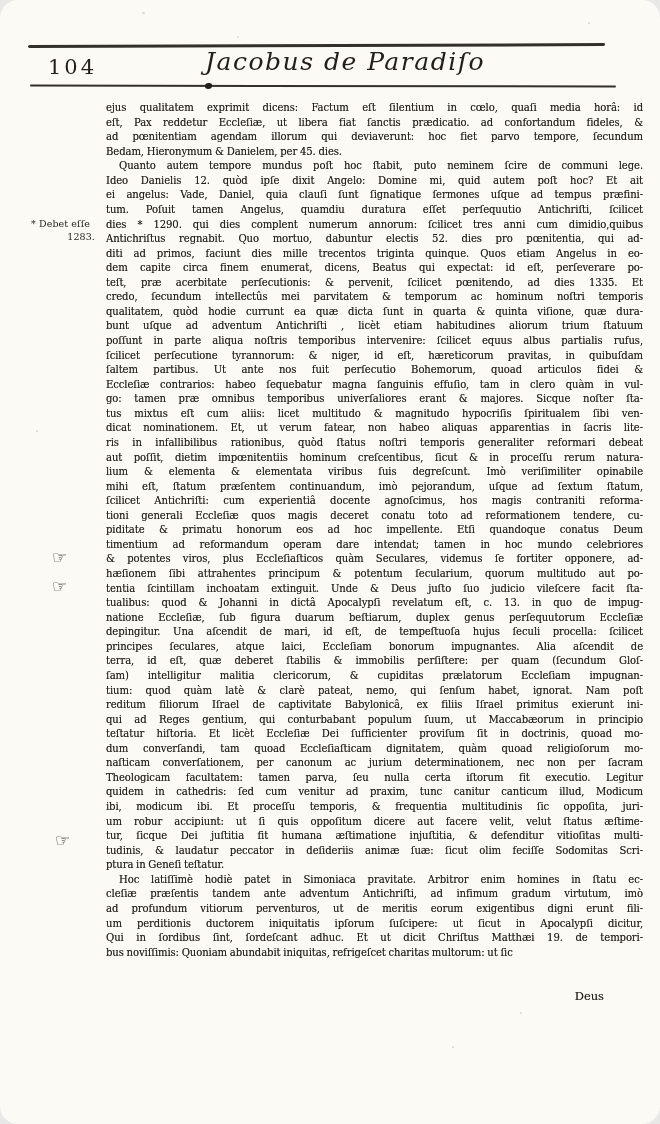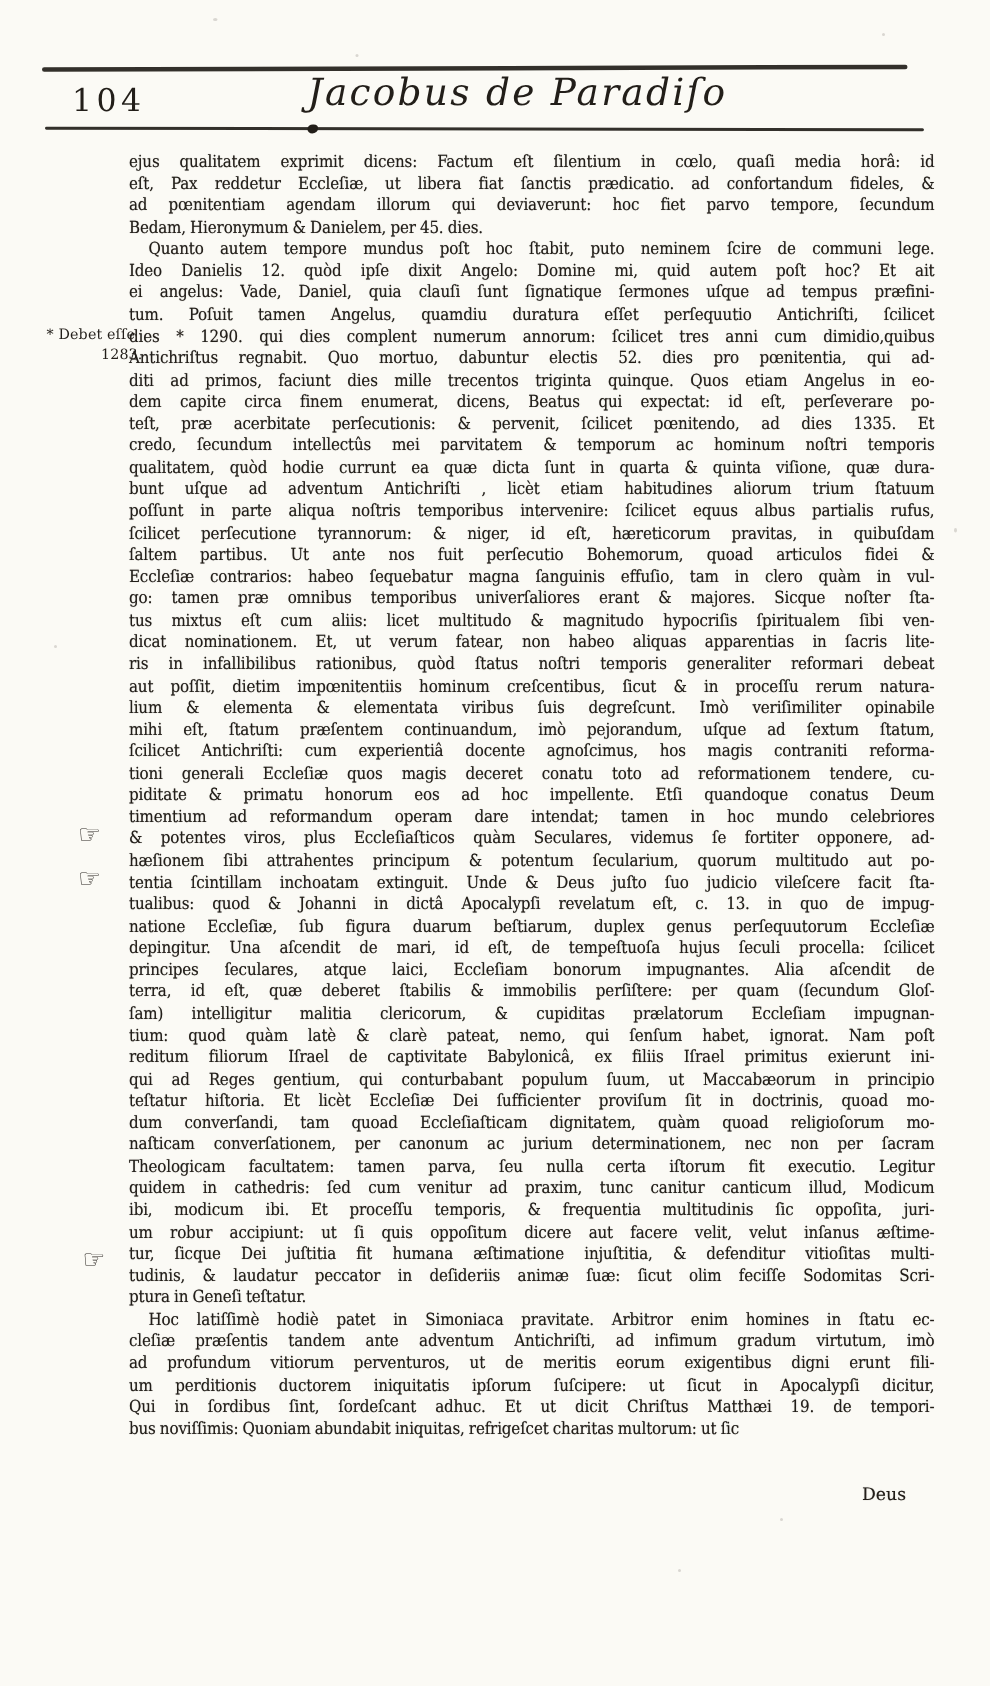--- a/index.html
+++ b/index.html
@@ -5,20 +5,21 @@
   html, body { margin: 0; padding: 0; background: #e8e8e6; }
   .page {
     position: relative;
     width: 660px;
     height: 1124px;
     margin: 0 auto;
     background: var(--paper, #fbfaf5);
     color: var(--ink, #221e19);
     font-family: "DejaVu Serif", "Liberation Serif", serif;
     overflow: hidden;
+    border-radius: 18px;
   }
   
   .rule { position: absolute; background: var(--ink, #221e19); border-radius: 2px; }
   .rule-top    { left: 28px; top: 44px;  width: 577px; height: 2.6px; transform: rotate(-0.18deg); opacity: .92; }
   .rule-bottom { left: 30px; top: 85px;  width: 586px; height: 2.2px; transform: rotate(0.10deg);  opacity: .92; }
   .ink-blob { position: absolute; left: 205px; top: 83px; width: 7px; height: 6px; background: var(--ink, #221e19); border-radius: 50% 40% 55% 45%; }
   .page-number {
     position: absolute; left: 48px; top: 55px;
     font-size: 21px; letter-spacing: 3px; font-weight: normal;
   }
@@ -34,21 +35,21 @@
   .margin-note .mn2 { padding-left: 6px; text-align: right; }
   .manicule {
     position: absolute; font-family: "DejaVu Sans", sans-serif;
     font-size: 17px; line-height: 17px; color: var(--ink, #221e19);
   }
   .m1 { left: 52px; top: 549px; }
   .m2 { left: 52px; top: 578px; }
   .m3 { left: 55px; top: 832px; }
   
   .body-text {
-    position: absolute; left: 86px; top: 101px; width: 537px;
+    position: absolute; left: 106px; top: 101px; width: 537px;
     font-size: 11.2px; line-height: 14.56px;
     letter-spacing: -0.1px; word-spacing: -0.3px;
     font-stretch: semi-condensed;
     text-shadow: 0 0 0.5px rgba(34,30,25,0.55);
   }
   .line { text-align: justify; text-align-last: justify; }
   .line.last { text-align: justify; text-align-last: left; }
   .line.indent { text-indent: 13px; }
   .catchword {
     position: absolute; left: 95px; top: 989px; width: 509px;
@@ -130,21 +131,21 @@
       <div class="line">ſam) intelligitur malitia clericorum, &amp; cupiditas prælatorum Eccleſiam impugnan-</div>
       <div class="line">tium: quod quàm latè &amp; clarè pateat, nemo, qui ſenſum habet, ignorat. Nam poſt</div>
       <div class="line">reditum filiorum Iſrael de captivitate Babylonicâ, ex filiis Iſrael primitus exierunt ini-</div>
       <div class="line">qui ad Reges gentium, qui conturbabant populum ſuum, ut Maccabæorum in principio</div>
       <div class="line">teſtatur hiſtoria. Et licèt Eccleſiæ Dei ſufficienter proviſum ſit in doctrinis, quoad mo-</div>
       <div class="line">dum converſandi, tam quoad Eccleſiaſticam dignitatem, quàm quoad religioſorum mo-</div>
       <div class="line">naſticam converſationem, per canonum ac jurium determinationem, nec non per ſacram</div>
       <div class="line">Theologicam facultatem: tamen parva, ſeu nulla certa iſtorum fit executio. Legitur</div>
       <div class="line">quidem in cathedris: ſed cum venitur ad praxim, tunc canitur canticum illud, Modicum</div>
       <div class="line">ibi, modicum ibi. Et proceſſu temporis, &amp; frequentia multitudinis ſic oppoſita, juri-</div>
-      <div class="line">um robur accipiunt: ut ſi quis oppoſitum dicere aut facere velit, velut inſanus æſtime-</div>
+      <div class="line">um robur accipiunt: ut ſi quis oppoſitum dicere aut facere velit, velut ſtatus æſtime-</div>
       <div class="line">tur, ſicque Dei juſtitia fit humana æſtimatione injuſtitia, &amp; defenditur vitioſitas multi-</div>
       <div class="line">tudinis, &amp; laudatur peccator in deſideriis animæ ſuæ: ſicut olim feciſſe Sodomitas Scri-</div>
       <div class="line last">ptura in Geneſi teſtatur.</div>
       <div class="line indent">Hoc latiſſimè hodiè patet in Simoniaca pravitate. Arbitror enim homines in ſtatu ec-</div>
       <div class="line">cleſiæ præſentis tandem ante adventum Antichriſti, ad infimum gradum virtutum, imò</div>
       <div class="line">ad profundum vitiorum perventuros, ut de meritis eorum exigentibus digni erunt fili-</div>
       <div class="line">um perditionis ductorem iniquitatis ipſorum ſuſcipere: ut ſicut in Apocalypſi dicitur,</div>
       <div class="line">Qui in ſordibus ſint, ſordeſcant adhuc. Et ut dicit Chriſtus Matthæi 19. de tempori-</div>
       <div class="line last">bus noviſſimis: Quoniam abundabit iniquitas, refrigeſcet charitas multorum: ut ſic</div>
     </div>

